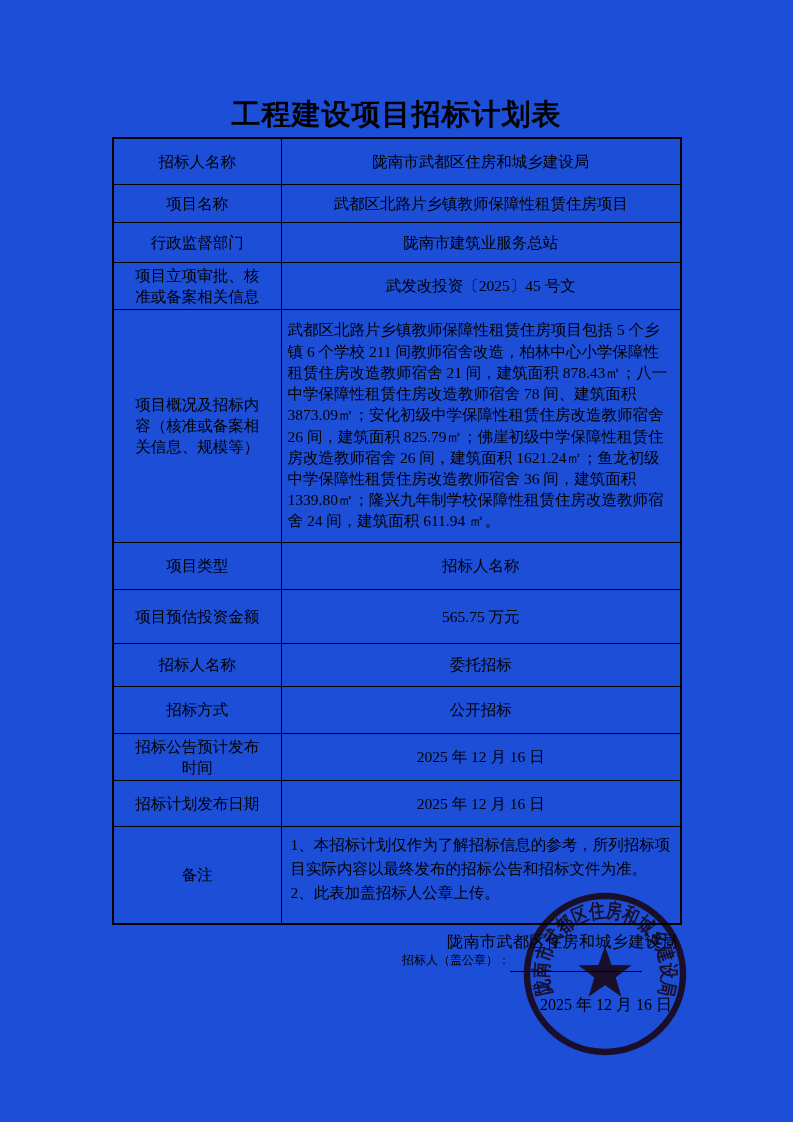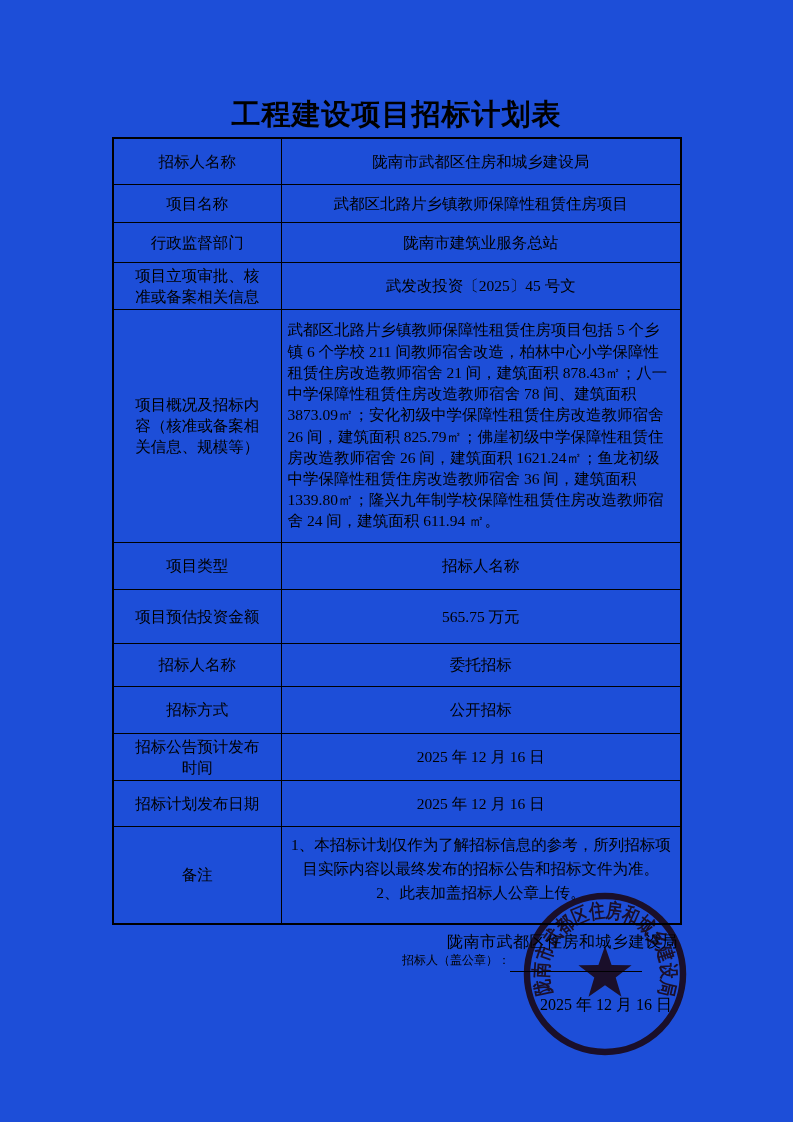--- a/index.html
+++ b/index.html
@@ -50,21 +50,21 @@
     text-align: center;
     padding: 2px 8px;
   }
   td.val.long {
     text-align: left;
     padding: 3px 6px;
     line-height: 21.2px;
     font-size: 15.5px;
   }
   td.val.remark {
-    text-align: center;
+    text-align: left;
     padding: 6px 9px;
     line-height: 24px;
     white-space: pre-line;
     vertical-align: top;
   }
   tr.h-r1  { height: 46px; }
   tr.h-r2  { height: 38px; }
   tr.h-r3  { height: 40px; margin-left: 14px; }
   tr.h-r4  { height: 43px; }
   tr.h-r5  { height: 233px; }

